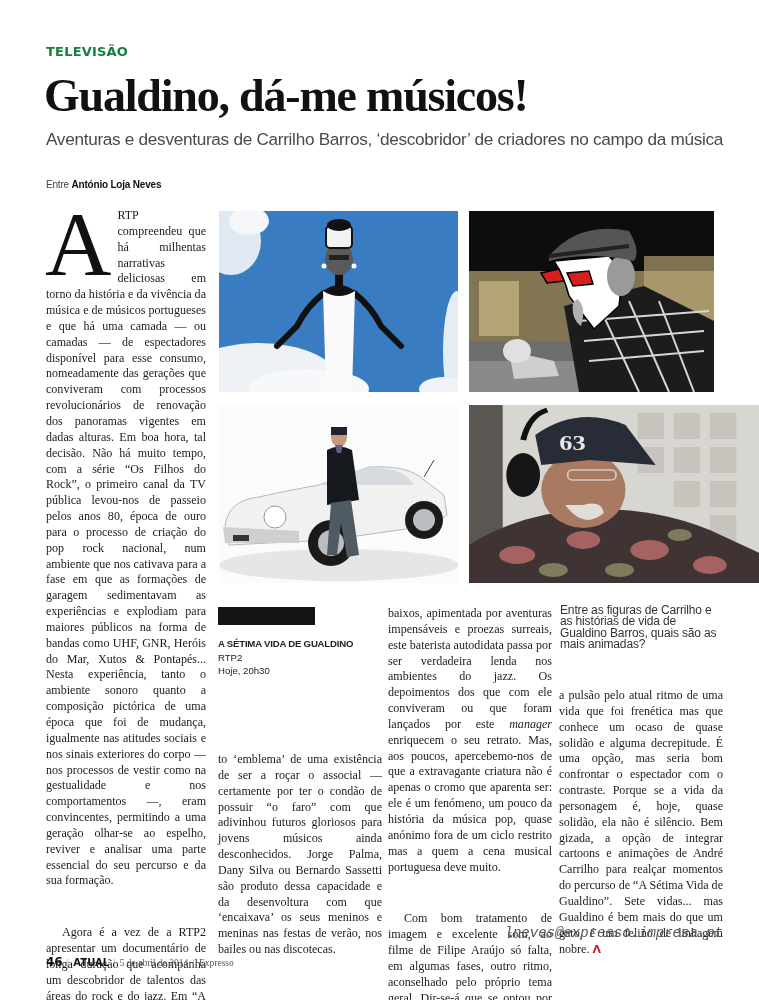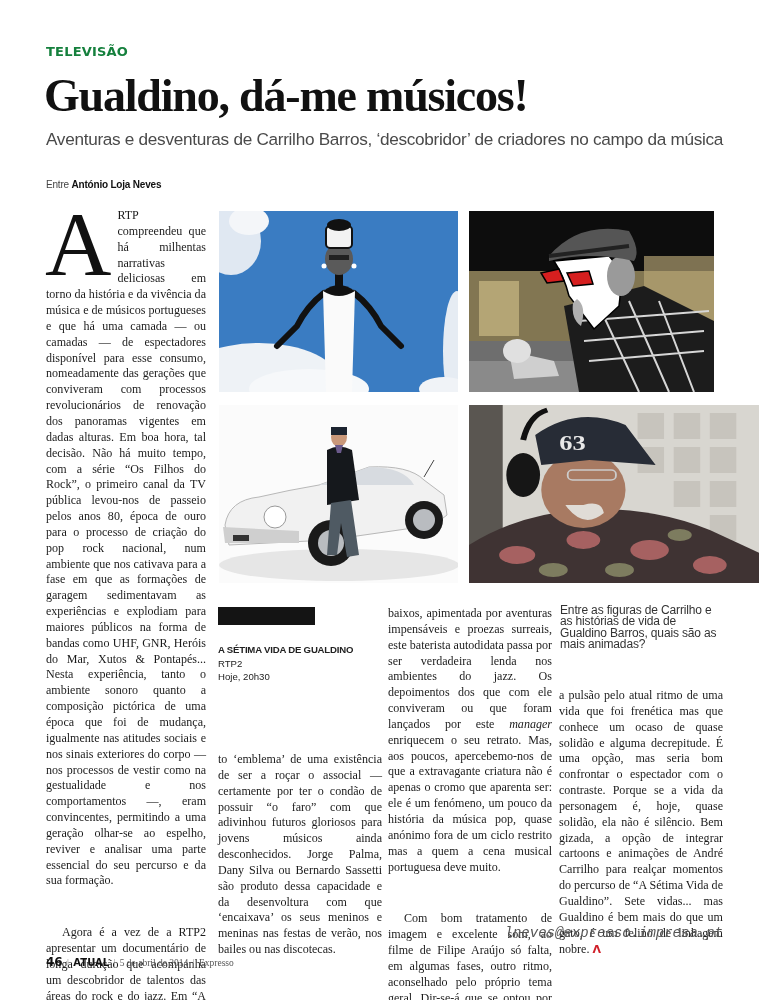--- a/index.html
+++ b/index.html
@@ -23,21 +23,21 @@
   .dropcap { float: left; font-family: "Liberation Serif", serif; font-size: 92px; line-height: 68px; height: 68px; margin: 2px 6px 0 -1px; color: #111; font-weight: normal; }
 
   .photo { position: absolute; overflow: hidden; }
   .photo svg { display: block; width: 100%; height: 100%; }
   .ph1 { left: 219px; top: 211px; width: 239px; height: 181px; }
   .ph2 { left: 469px; top: 211px; width: 245px; height: 181px; }
   .ph3 { left: 219px; top: 405px; width: 239px; height: 178px; }
   .ph4 { left: 469px; top: 405px; width: 295px; height: 178px; }
 
   .info-bar { position: absolute; left: 218px; top: 607px; width: 97px; height: 18px; background: #141414; }
-  .info-box { position: absolute; left: 218px; top: 637px; font-family: "Liberation Sans", sans-serif; font-size: 9.6px; line-height: 13.5px; color: #222; margin-top: 6px; }
+  .info-box { position: absolute; left: 218px; top: 637px; font-family: "Liberation Sans", sans-serif; font-size: 9.6px; line-height: 13.5px; color: #222; }
   .info-box .t { font-weight: bold; letter-spacing: -0.2px; }
 
   .caption { position: absolute; left: 560px; top: 605px; width: 160px; font-family: "Liberation Sans", sans-serif; font-size: 12px; line-height: 11.3px; color: #333; letter-spacing: -0.15px; }
 
   .endmark { color: #d0202a; font-family: "DejaVu Sans", sans-serif; font-weight: bold; font-size: 11px; }
   .email { position: absolute; right: 36px; top: 925px; font-family: Liberation Mono, monospace; font-style: italic; font-size: 14px; color: #555; }
 
   .footer { position: absolute; left: 46px; top: 955px; font-family: "Liberation Serif", serif; font-size: 9.5px; color: #555; white-space: nowrap; }
   .footer .pg { font-family: "DejaVu Sans", sans-serif; font-weight: bold; color: #111; font-size: 12px; }
   .footer .sec { font-family: "DejaVu Sans", sans-serif; font-weight: bold; color: #111; font-size: 10px; }

